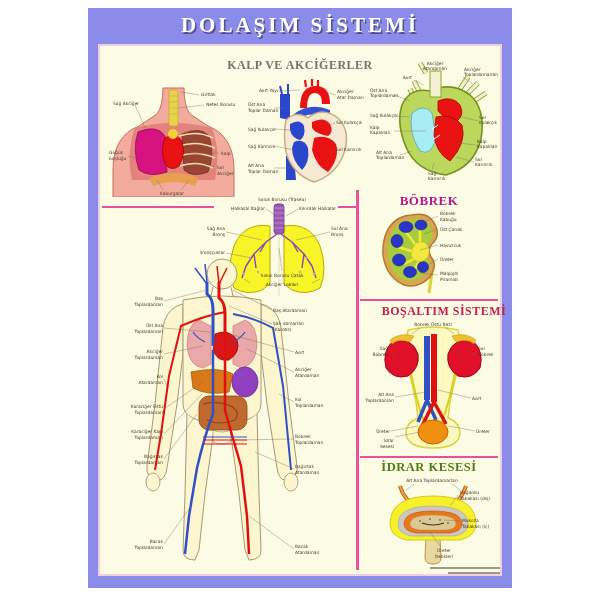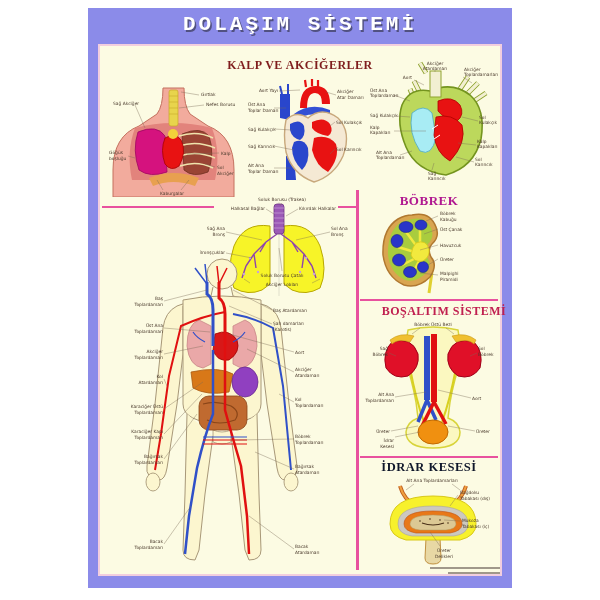--- a/index.html
+++ b/index.html
@@ -1,29 +1,29 @@
 <!DOCTYPE html>
 <html><head>
 <meta charset="utf-8">
 <style>
   html,body{margin:0;padding:0;}
   body{width:600px;height:600px;background:#ffffff;position:relative;
        font-family:"DejaVu Sans",sans-serif;overflow:hidden;}
   .poster{position:absolute;left:88px;top:8px;width:424px;height:580px;background:#8b8be9;}
   .poster-title{position:absolute;top:5px;left:0;width:100%;text-align:center;
        color:#ffffff;font-size:21px;font-weight:bold;letter-spacing:3px;
-       font-family:Liberation Mono, monospace;text-shadow:1.5px 1.5px 0 rgba(70,70,110,.85);}
+       font-family:Liberation Serif, serif;text-shadow:1.5px 1.5px 0 rgba(70,70,110,.85);}
   .panel{position:absolute;left:10px;top:36px;width:400px;height:528px;
        background:#fcfbe3;border:2px solid #f2cede;box-sizing:content-box;}
   .sec-title{position:absolute;text-align:center;font-family:"Liberation Serif",serif;
        font-weight:bold;letter-spacing:.5px;}
-  .t-kalp{top:12px;left:0;width:100%;font-size:12px;color:#7f1d1d;}
+  .t-kalp{top:12px;left:0;width:100%;font-size:12px;color:#737373;}
   .t-bobrek{top:147px;left:258px;width:142px;font-size:13px;color:#b01890;color:#b01890;}
   .t-bosaltim{top:258px;left:273px;width:142px;font-size:12px;color:#c02050;}
-  .t-idrar{top:414px;left:258px;width:142px;font-size:12.5px;color:#0f172a;}
+  .t-idrar{top:414px;left:258px;width:142px;font-size:12.5px;color:#4d7c0f;}
   .vline{position:absolute;left:256px;top:144px;width:3px;height:380px;background:#e8519e;}
   .hline{position:absolute;height:2px;background:#e8519e;}
   .hl-left{top:160px;left:2px;width:112px;}
   .hl-left2{top:160px;left:238px;width:18px;}
   .hl-2{top:253px;left:260px;width:138px;}
   .hl-3{top:410px;left:260px;width:138px;}
   .diag{position:absolute;}
   svg text{font-family:"DejaVu Sans",sans-serif;font-size:4.4px;fill:#4a3a2c;}
   svg .tm{text-anchor:middle;} svg .te{text-anchor:end;}
   svg .ld{stroke:#7a6a55;stroke-width:.4;fill:none;}

